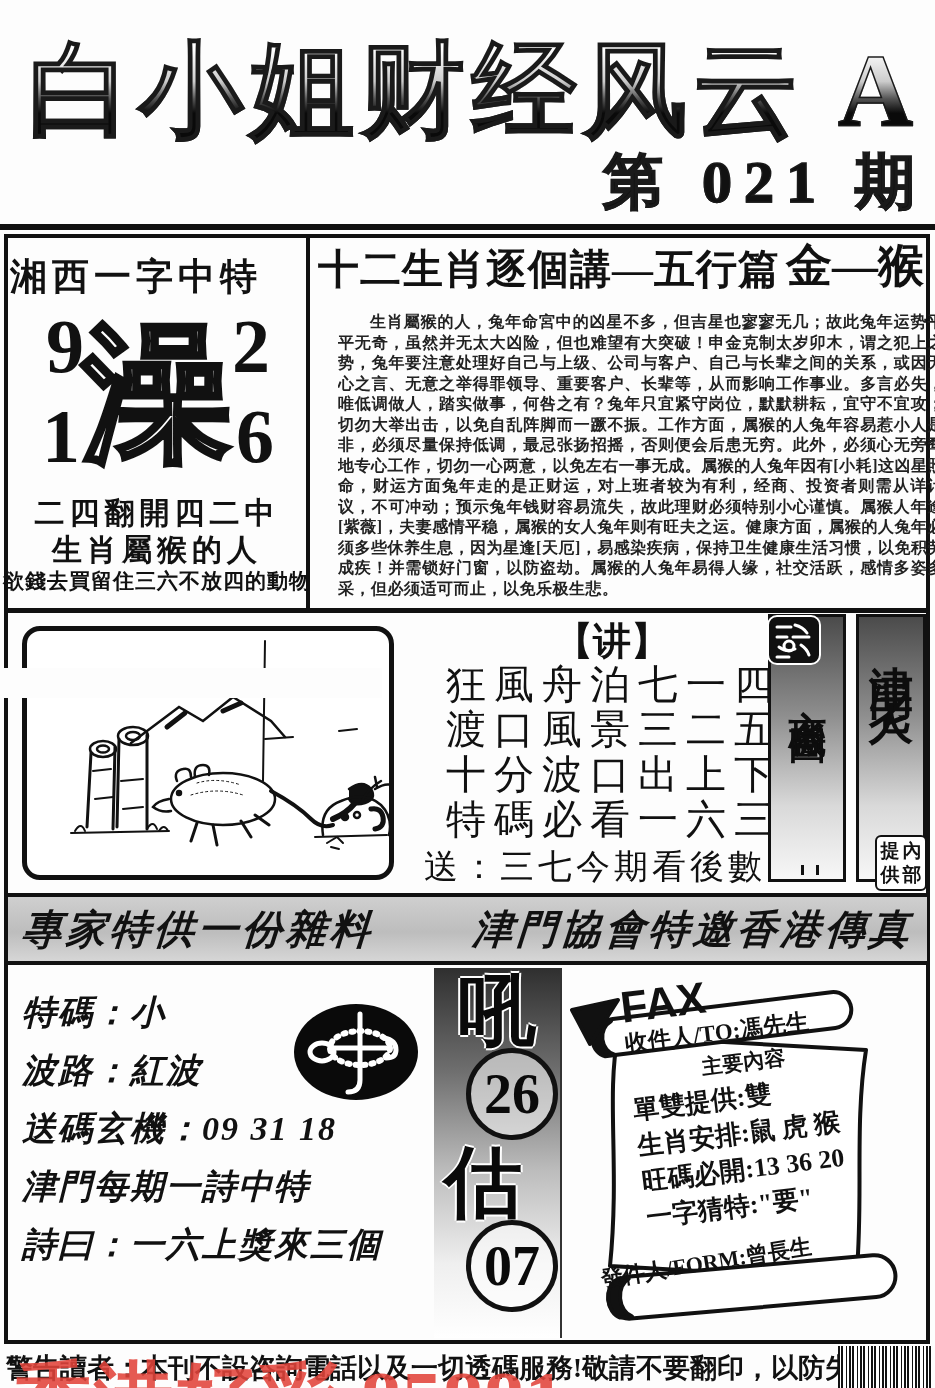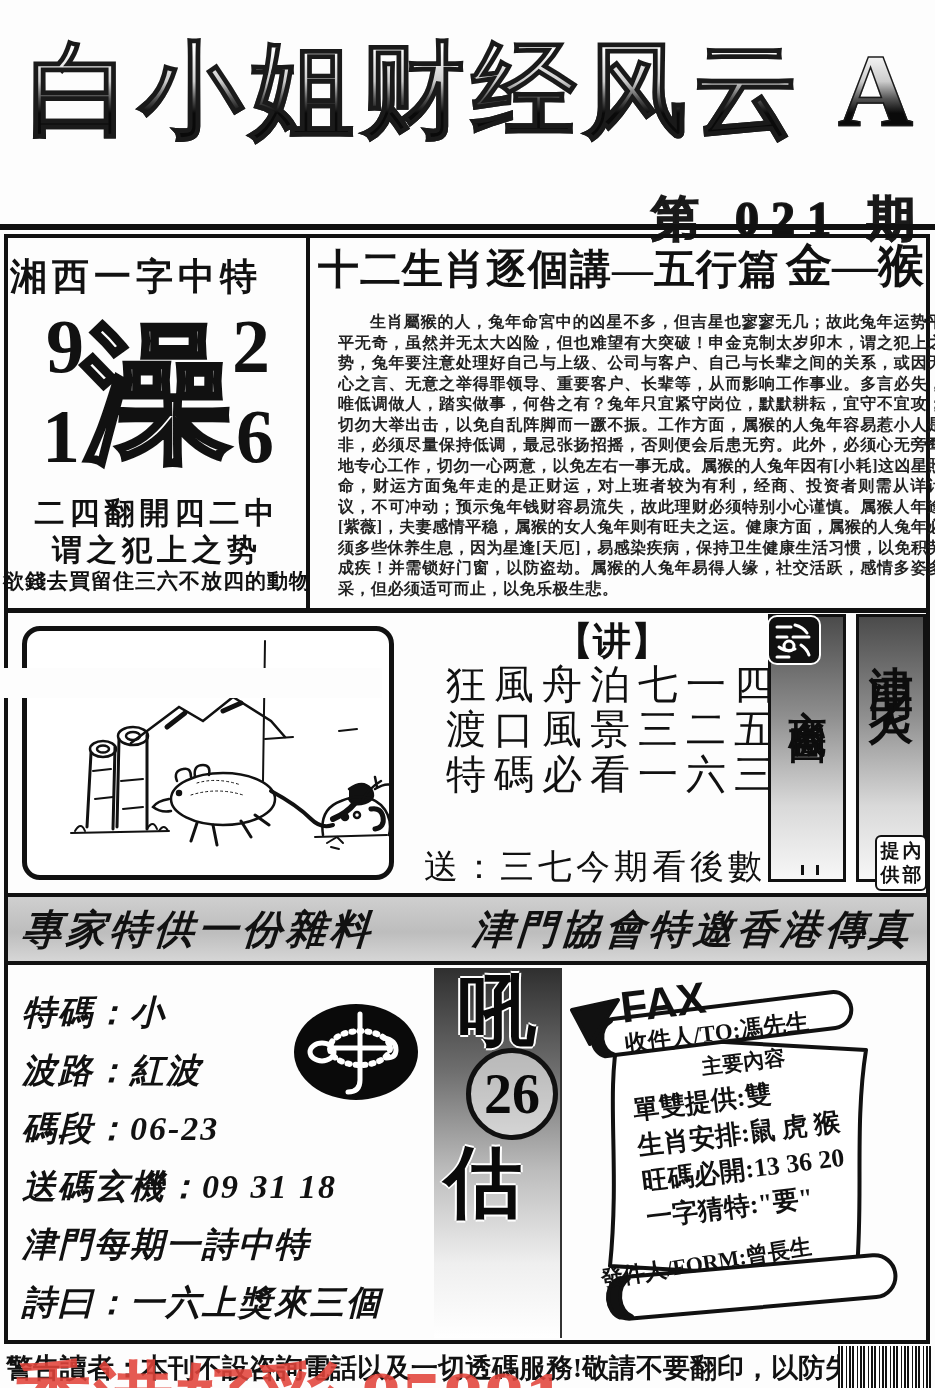--- a/index.html
+++ b/index.html
@@ -16,22 +16,22 @@
     color:#111;text-align:center;line-height:130px;
   }
   @supports (-webkit-background-clip:text){
     .masthead,.issue{
       background:linear-gradient(180deg,#ffffff 18%,#cccccc 42%,#555555 55%,#0a0a0a 66%);
       -webkit-background-clip:text;background-clip:text;color:transparent;
       -webkit-text-stroke:1.5px #1a1a1a;
     }
   }
   .issue{
-    position:absolute;right:8px;top:146px;font-size:48px;font-weight:900;
-    letter-spacing:12px;white-space:nowrap;line-height:72px;color:#111;margin-top:37px;
+    position:absolute;right:8px;top:146px;font-size:60px;font-weight:900;
+    letter-spacing:12px;white-space:nowrap;line-height:72px;color:#111;
   }
   .head-rule{position:absolute;left:0;top:224px;width:935px;height:6px;background:#111;}
   
   .frame{position:absolute;left:4px;top:234px;width:926px;height:1110px;border:4px solid #111;}
   .div-v1{position:absolute;left:306px;top:238px;width:4px;height:374px;background:#111;}
   .div-h1{position:absolute;left:8px;top:608px;width:919px;height:5px;background:#111;}
   
   .xbox{position:absolute;left:10px;top:244px;width:294px;height:306px;}
   .xbox-title{font-size:37px;font-weight:900;text-align:left;letter-spacing:5px;margin-top:8px;}
   .xgrid{position:relative;height:192px;}
@@ -148,21 +148,21 @@
 <div class="xbox" data-name="xiangxi-box">
   <div class="xbox-title" data-name="xiangxi-title">湘西一字中特</div>
   <div class="xgrid" data-name="xiangxi-number-grid">
     <span class="xnum n9" data-name="corner-number">9</span>
     <span class="xnum n2" data-name="corner-number">2</span>
     <span class="xnum n1" data-name="corner-number">1</span>
     <span class="xnum n6" data-name="corner-number">6</span>
     <span class="xchar" data-name="big-outline-character">澡</span>
   </div>
   <div class="xline" data-name="xiangxi-line">二四翻開四二中</div>
-  <div class="xline" data-name="xiangxi-line">谓之犯上之势</div>
+  <div class="xline" data-name="xiangxi-line">生肖屬猴的人</div>
 </div>
 <div class="hintbox" data-name="animal-hint">欲錢去買留住三六不放四的動物</div>
 
 <div class="zhead" data-name="zodiac-heading-row">
   <span class="zhead-title" data-name="zodiac-heading">十二生肖逐個講—五行篇</span>
   <span class="zhead-elem" data-name="zodiac-element">金—猴</span>
 </div>
 <div class="zbody" data-name="zodiac-body-text">生肖屬猴的人，兔年命宮中的凶星不多，但吉星也寥寥无几；故此兔年运势平平无奇，虽然并无太大凶险，但也难望有大突破！申金克制太岁卯木，谓之犯上之势，兔年要注意处理好自己与上级、公司与客户、自己与长辈之间的关系，或因无心之言、无意之举得罪领导、重要客户、长辈等，从而影响工作事业。多言必失，唯低调做人，踏实做事，何咎之有？兔年只宜紧守岗位，默默耕耘，宜守不宜攻；切勿大举出击，以免自乱阵脚而一蹶不振。工作方面，属猴的人兔年容易惹小人是非，必须尽量保持低调，最忌张扬招摇，否则便会后患无穷。此外，必须心无旁骛地专心工作，切勿一心两意，以免左右一事无成。属猴的人兔年因有[小耗]这凶星照命，财运方面兔年走的是正财运，对上班者较为有利，经商、投资者则需从详计议，不可冲动；预示兔年钱财容易流失，故此理财必须特别小心谨慎。属猴人年逢[紫薇]，夫妻感情平稳，属猴的女人兔年则有旺夫之运。健康方面，属猴的人兔年必须多些休养生息，因为星逢[天厄]，易感染疾病，保持卫生健康生活习惯，以免积劳成疾！并需锁好门窗，以防盗劫。属猴的人兔年易得人缘，社交活跃，感情多姿多采，但必须适可而止，以免乐极生悲。</div>
 
 <div class="picbox" data-name="illustration-box">
@@ -207,20 +207,21 @@
       <line x1="288" y1="206" x2="360" y2="204" stroke-width="2"></line>
     </g>
   </svg>
 </div>
 <div class="scanband" data-name="scan-artifact-band"></div>
 
 <div class="jiang-title" data-name="verse-title">【讲】</div>
 <div class="verse" data-name="verse-block">
   <div class="verse-line" data-name="verse-line">狂風舟泊七一四</div>
   <div class="verse-line" data-name="verse-line">渡口風景三二五</div>
+  <div class="verse-line" data-name="verse-line">十分波口出上下</div>
   <div class="verse-line" data-name="verse-line">特碼必看一六三</div>
 </div>
 <div class="bonus" data-name="verse-bonus-line">送：三七今期看後數</div>
 
 <div class="vcol vcol1" data-name="mystery-chart-column">
   <svg class="stampicon" width="58" height="54" viewBox="0 0 58 54" data-name="seal-stamp-icon">
     <rect x="3" y="3" width="52" height="48" rx="9" fill="#111" stroke="#fff" stroke-width="2"></rect>
     <g stroke="#fff" stroke-width="3" fill="none" stroke-linecap="round">
       <path d="M12,14 h14 M30,12 q8,2 12,8 M12,24 h10 M28,24 h16 M14,34 q8,6 16,2 M36,32 q6,4 8,10 M12,44 h12"></path>
       <circle cx="24" cy="33" r="5"></circle>
@@ -240,40 +241,40 @@
 </div>
 
 <div class="banner" data-name="slogan-banner">
   <span data-name="banner-left-text">專家特供一份雜料</span>
   <span data-name="banner-right-text">津門協會特邀香港傳真</span>
 </div>
 
 <div class="tips" data-name="tips-block">
   <div class="tip-line" data-name="tip-line">特碼：小</div>
   <div class="tip-line" data-name="tip-line">波路：紅波</div>
-  <div class="tip-line" data-name="tip-line">碼段：06-23</div>
   <div class="tip-line" data-name="tip-line">送碼玄機：09 31 18</div>
   <div class="tip-line" data-name="tip-line">津門每期一詩中特</div>
   <div class="tip-line" data-name="tip-line">詩曰：一六上獎來三個</div>
 </div>
 
 <svg class="ovalseal" width="140" height="118" viewBox="0 0 140 118" data-name="oval-seal-icon">
   <ellipse cx="70" cy="58" rx="62" ry="48" fill="#0a0a0a"></ellipse>
   <g stroke="#fff" fill="none" stroke-width="5" stroke-linecap="round">
     <ellipse cx="36" cy="58" rx="12" ry="9"></ellipse>
     <ellipse cx="74" cy="54" rx="30" ry="17" stroke-dasharray="2 6" stroke-width="6"></ellipse>
     <path d="M74,20 V86 q0,12 -12,12"></path>
     <path d="M48,54 h52 M98,44 q12,2 12,12 q0,8 -10,8"></path>
   </g>
 </svg>
 
 <div class="guess" data-name="guess-column">
   <div class="gchar" data-name="guess-character">吼</div>
   <div class="gcircle" data-name="circled-number">26</div>
   <div class="gchar c2" data-name="guess-character">估</div>
+  <div class="gcircle" data-name="circled-number">07</div>
 </div>
 
 <div class="faxwrap" data-name="fax-scroll">
   <svg width="364" height="372" viewBox="0 0 364 372" data-name="scroll-drawing">
     <g stroke="#111" stroke-width="4" fill="#fff" stroke-linejoin="round">
       <path d="M52,70 C40,130 54,200 44,300 L290,314 C298,240 288,160 300,84 Z"></path>
       <g transform="rotate(-7 170 56)">
         <rect x="30" y="38" width="256" height="36" rx="18"></rect>
         <path d="M36,40 a16,18 0 0 0 0,34 l10,0 a16,18 0 0 1 0,-34 Z" fill="#111"></path>
       </g>

